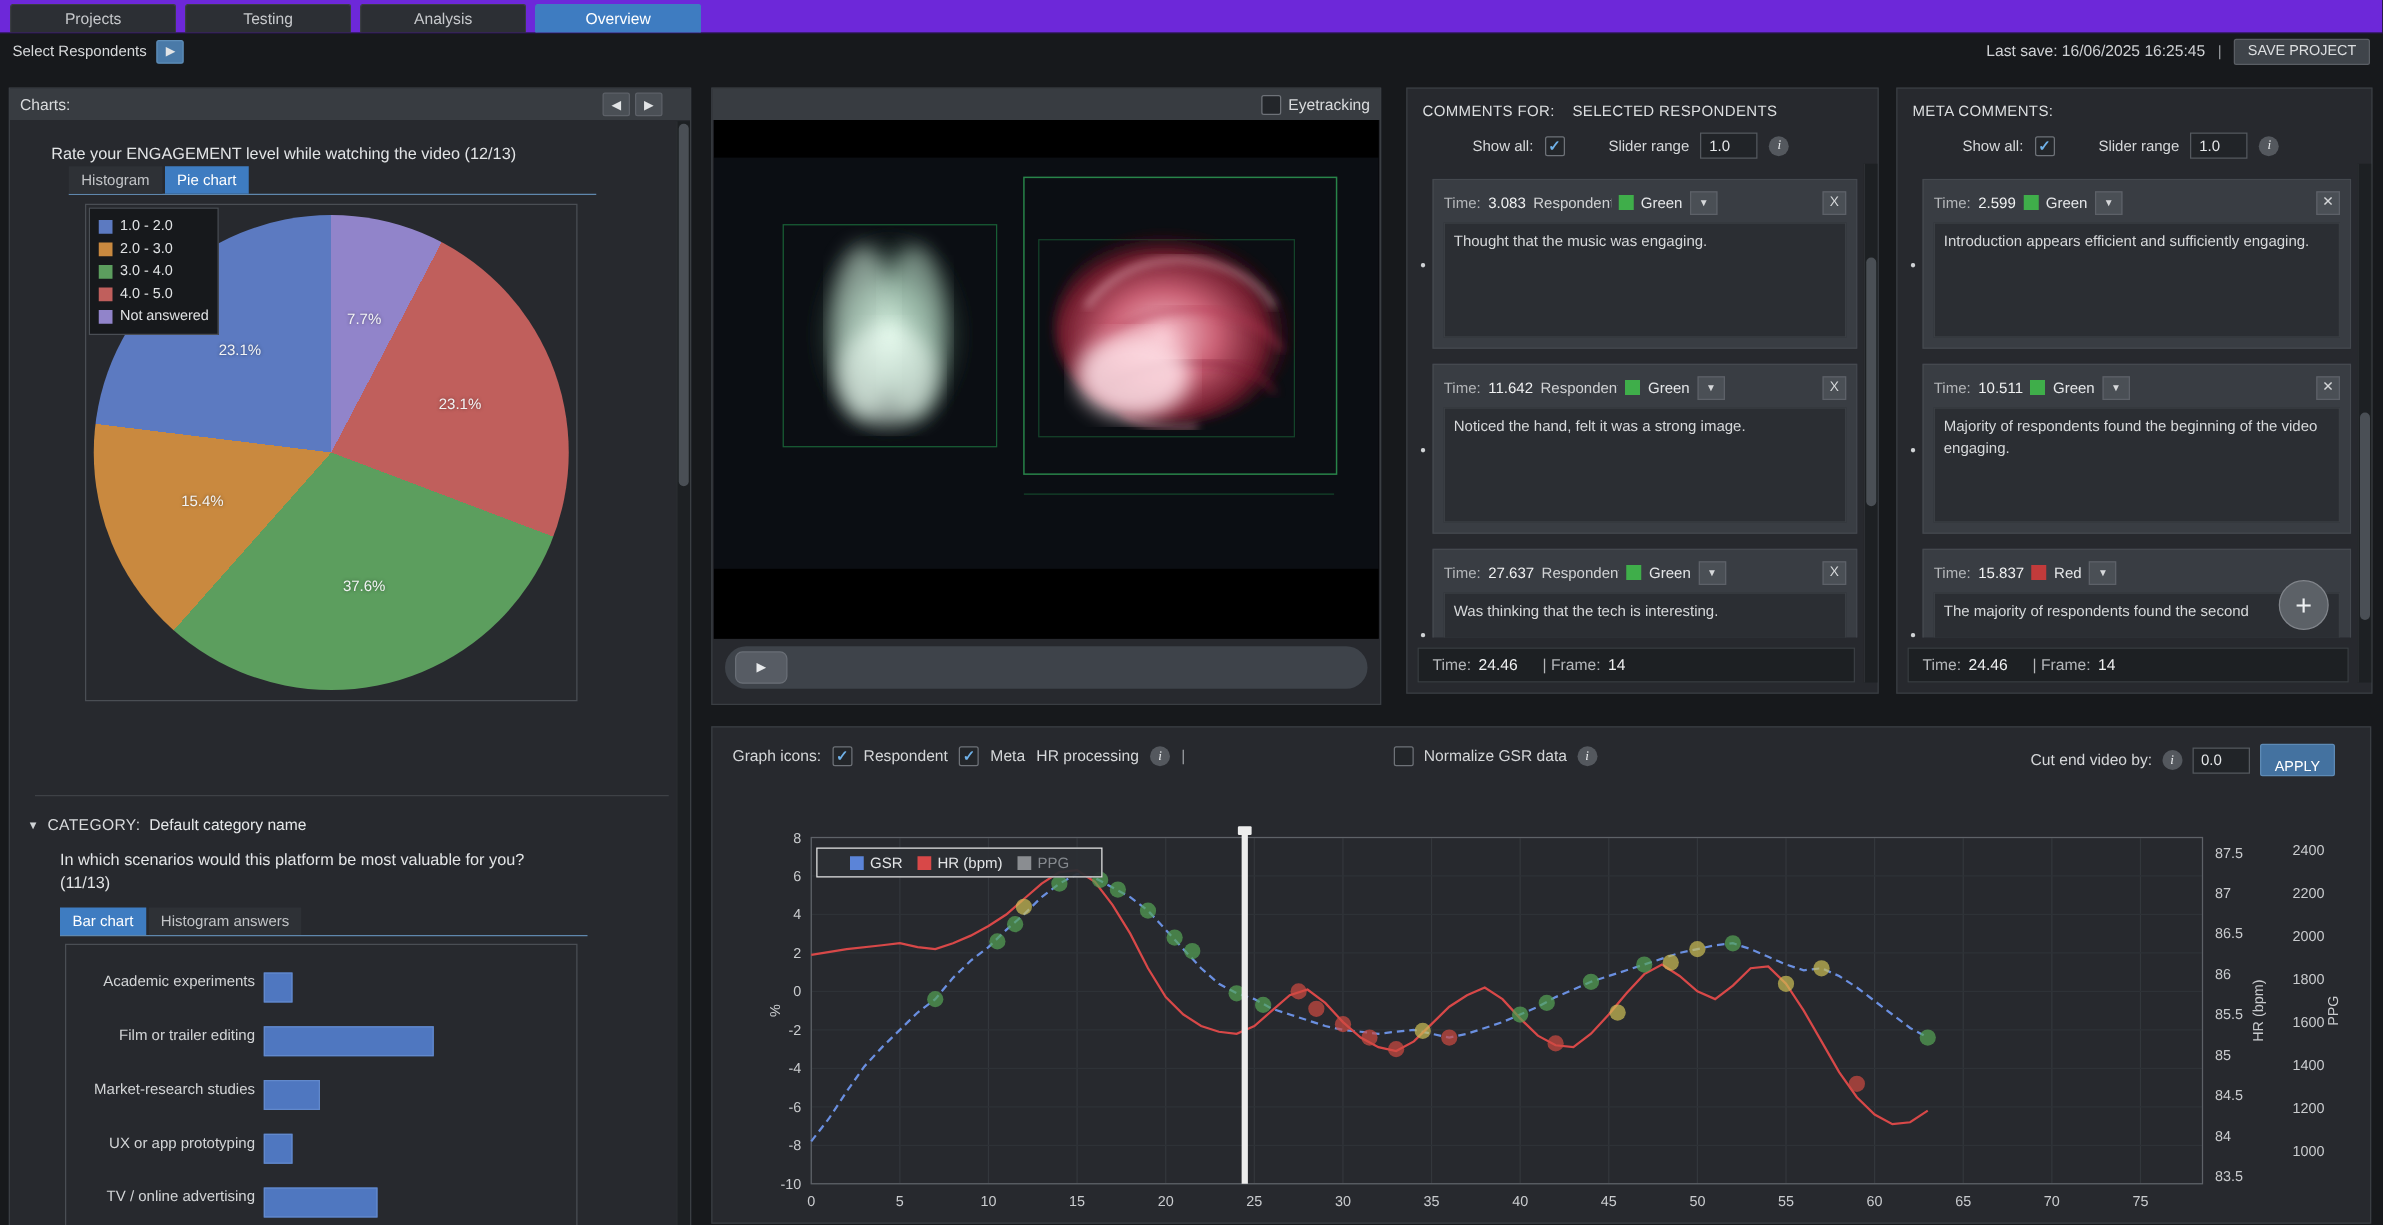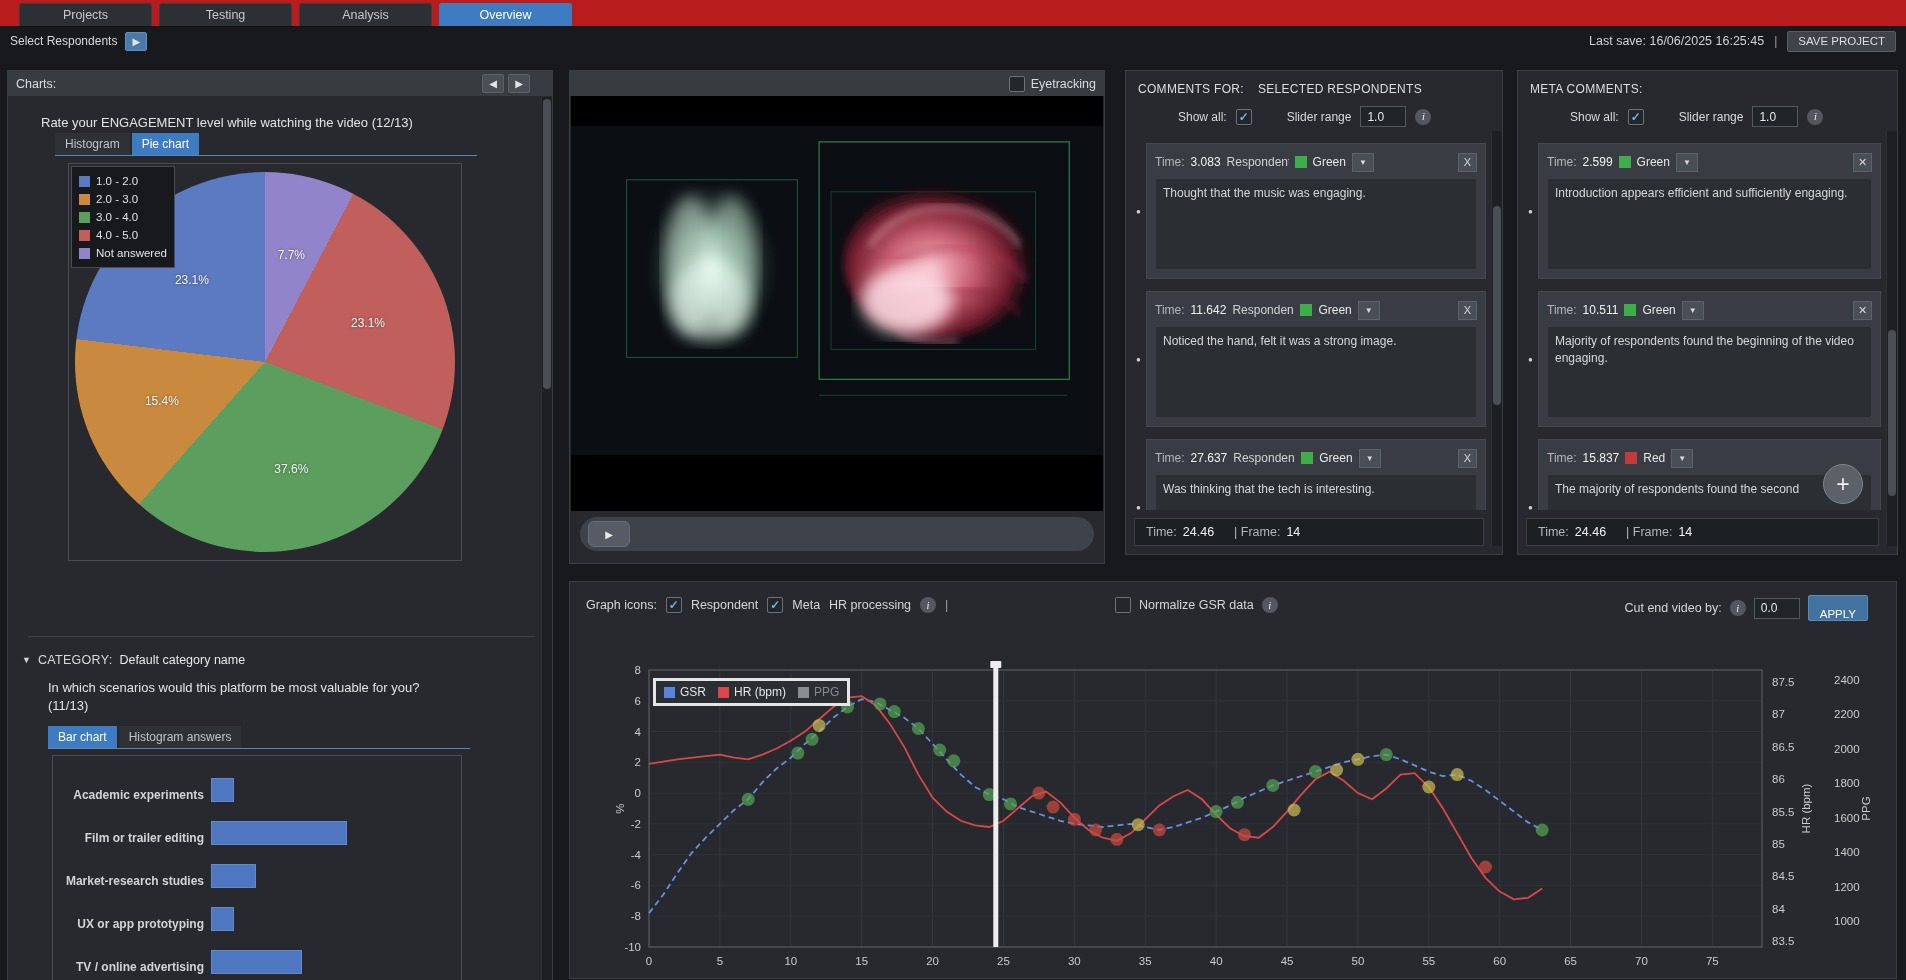--- a/index.html
+++ b/index.html
@@ -1,20 +1,20 @@
 <!DOCTYPE html>
 <html><head>
 <meta charset="utf-8">
 <style>
 *{margin:0;padding:0;box-sizing:border-box;}
 html,body{width:1906px;height:980px;overflow:hidden;}
 body{background:#17191c;color:#d6d8da;font-family:"Liberation Sans",sans-serif;font-size:12px;position:relative;}
 
 
-.tabbar{position:absolute;left:0;top:0;width:100%;height:27px;background:#b91c1c;display:flex;align-items:flex-end;padding-left:19px;gap:7px;border-bottom:1px solid #101214;}
+.tabbar{position:absolute;left:0;top:0;width:100%;height:27px;background:#6d28d9;display:flex;align-items:flex-end;padding-left:8px;gap:7px;border-bottom:1px solid #101214;}
 .tab{width:133px;height:23px;background:#2c2f34;color:#c6c8cb;display:flex;align-items:center;justify-content:center;font-size:12.5px;cursor:pointer;border:1px solid #3a3d42;border-bottom:none;border-radius:3px 3px 0 0;}
 .tab.active{background:#3e7cc1;color:#fff;border-color:#3e7cc1;}
 .toolbar{position:absolute;left:0;top:27px;width:100%;height:28px;display:flex;align-items:center;padding:0 10px;gap:8px;}
 .toolbar-right{margin-left:auto;display:flex;align-items:center;gap:10px;}
 .lastsave{color:#cfd1d4;font-size:12.5px;}
 .divider-text{color:#9a9da1;}
 .save-btn{height:21px;padding:0 10px;background:#3f444a;border:1px solid #5a5e64;color:#dcdee0;font-size:11.5px;cursor:pointer;border-radius:2px;font-family:inherit;}
 .sq-btn{min-width:22px;height:19px;background:#4a4f55;border:1px solid #5d6168;color:#e2e4e6;font-size:10px;cursor:pointer;border-radius:2px;display:inline-flex;align-items:center;justify-content:center;font-family:inherit;}
 .sr-btn{background:#4a7aa8;border-color:#5f8fba;}
 
@@ -48,21 +48,21 @@
 .pie{position:absolute;left:6px;top:8px;width:380px;height:380px;border-radius:50%;}
 .pie-label{position:absolute;transform:translate(-50%,-50%);font-size:12px;color:#f2f3f4;text-shadow:0 0 3px rgba(0,0,0,.45);}
 .hr-div{position:absolute;left:20px;right:4px;top:539px;border-top:1px solid #3e4146;}
 .cat-row{position:absolute;left:14px;top:556px;display:flex;align-items:center;gap:7px;cursor:pointer;}
 .collapse{font-size:9px;color:#cfd2d5;}
 .cat-label{color:#d8dadc;font-size:12.5px;letter-spacing:.3px;}
 .cat-name{color:#e6e8ea;font-size:12.5px;}
 .q2-title{position:absolute;left:40px;top:582px;font-size:13px;color:#e2e4e6;line-height:1.35;}
 .q2tabs{left:40px;top:629px;}
 .bar-box{position:absolute;left:44px;top:658px;width:410px;height:330px;border:1px solid #4a4e54;padding-top:22px;}
-.bar-row{display:flex;align-items:flex-end;height:24px;margin-bottom:19px;font-weight:bold;}
+.bar-row{display:flex;align-items:flex-start;height:24px;margin-bottom:19px;}
 .bar-label{width:158px;text-align:right;padding-right:7px;font-size:12px;color:#d2d4d6;flex:none;}
 .bar-fill{height:24px;background:#4f77c0;border:1px solid #6289cc;}
 .charts-scroll{right:0;top:26px;bottom:0;}
 .charts-scroll .vthumb{top:2px;height:290px;}
 
 
 .video-panel{left:569px;top:70px;width:536px;height:494px;}
 .video-area{position:absolute;left:1px;right:1px;top:25px;height:415px;background:#060608;overflow:hidden;cursor:pointer;}
 .video-area svg{width:100%;height:100%;display:block;}
 .playbar{position:absolute;left:10px;right:10px;top:446px;height:34px;background:#3e434a;border-radius:17px;}
@@ -94,21 +94,21 @@
 .cp-scroll .vthumb{top:18%;height:48%;}
 .mp-scroll .vthumb{top:48%;height:40%;}
 .add-btn{position:absolute;right:34px;top:393px;width:40px;height:40px;border-radius:50%;background:#5c6167;border:1px solid #81858b;color:#eef0f2;font-size:23px;cursor:pointer;z-index:5;display:flex;align-items:center;justify-content:center;font-family:inherit;}
 
 
 .graph-panel{left:569px;top:581px;width:1328px;height:398px;}
 .gc-left{position:absolute;left:16px;top:15px;display:flex;align-items:center;gap:9px;font-size:12.5px;color:#d4d6d8;}
 .gc-mid{position:absolute;left:545px;top:15px;display:flex;align-items:center;gap:8px;font-size:12.5px;color:#d4d6d8;}
 .gc-right{position:absolute;right:28px;top:13px;display:flex;align-items:center;gap:8px;font-size:12.5px;color:#d4d6d8;}
 .apply-btn{height:23px;padding:12px 11px;background:#4472a0;border:1px solid #5d8ab5;color:#fff;font-size:11.5px;cursor:pointer;border-radius:2px;font-family:inherit;}
-.chart-legend{position:absolute;left:83px;top:96px;display:flex;align-items:center;gap:12px;background:rgba(44,47,52,.94);border:3px solid #e5e5e5;padding:4px 8px;z-index:3;font-size:12px;color:#e2e4e6;}
+.chart-legend{position:absolute;left:83px;top:96px;display:flex;align-items:center;gap:12px;background:rgba(44,47,52,.94);border:1px solid #e5e5e5;padding:4px 26px;z-index:3;font-size:12px;color:#e2e4e6;}
 .cl-item{display:flex;align-items:center;}
 .cl-sw{width:11px;height:11px;display:inline-block;margin-right:5px;}
 .cl-item.disabled{color:#85898e;}
 #linechart{position:absolute;left:0;top:58px;width:1328px;height:336px;}
 #linechart text{fill:#c9cbce;font-size:11.5px;font-family:"Liberation Sans",sans-serif;}
 </style>
 </head>
 <body>
 
 <div class="tabbar">

